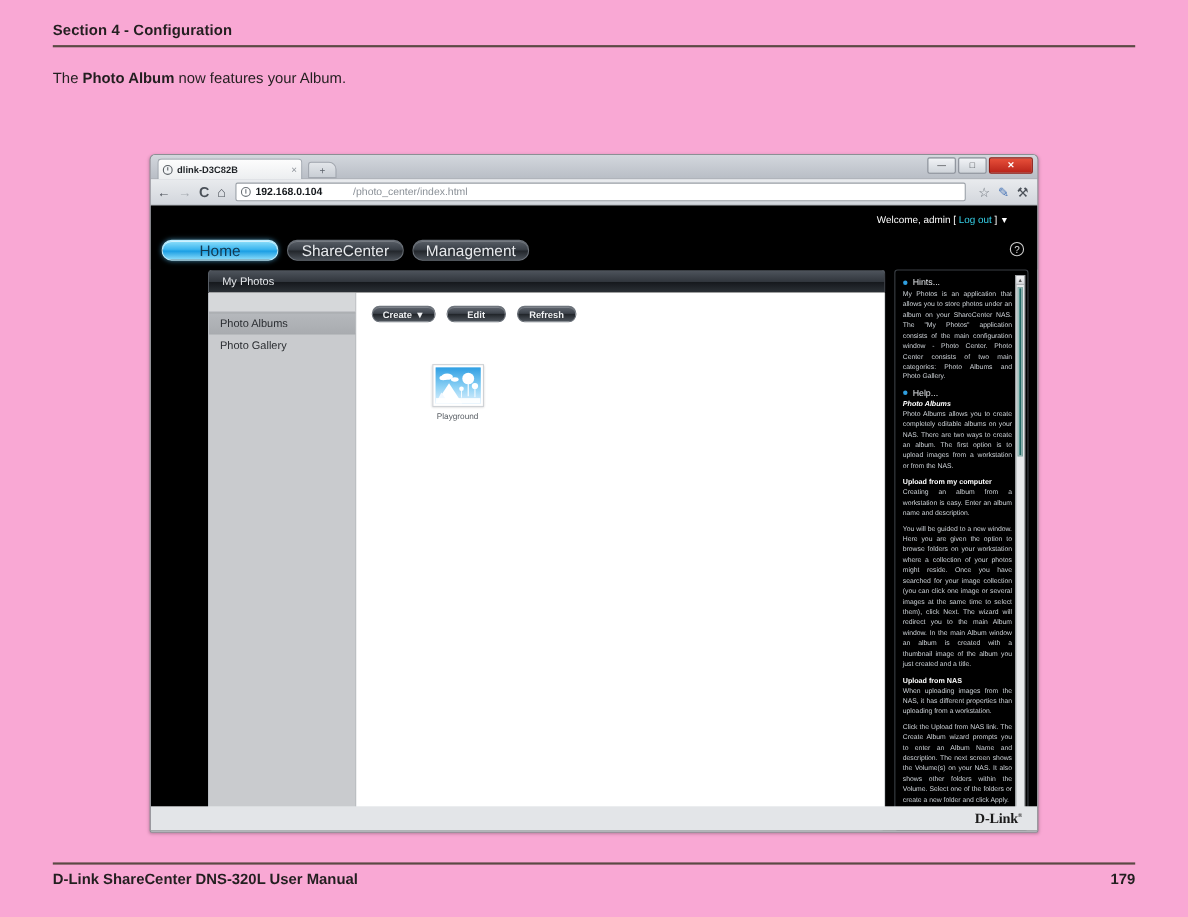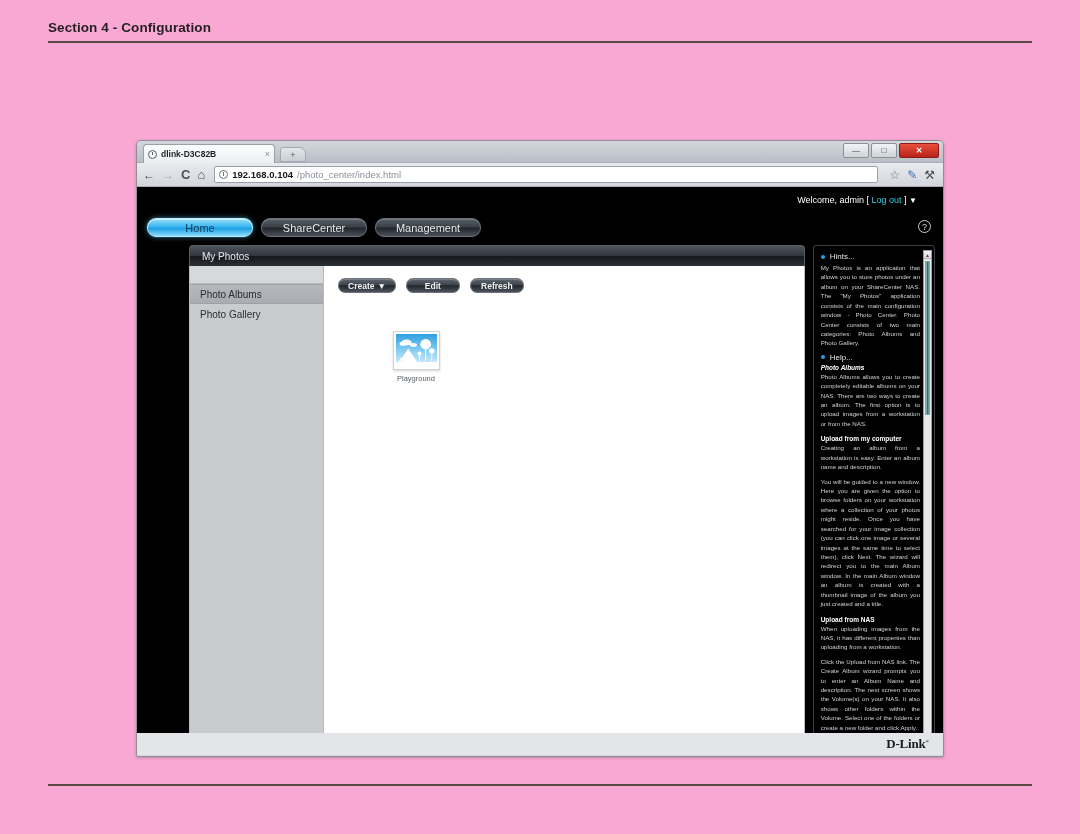--- a/index.html
+++ b/index.html
@@ -119,21 +119,21 @@
   }
   .omnibox .pageicon {
     width: 9px; height: 9px; border-radius: 50%;
     border: 1.2px solid #6c7278; flex: none; position: relative;
   }
   .omnibox .pageicon::after {
     content: ""; position: absolute; left: 2.8px; top: 1.2px;
     width: 1.2px; height: 3.6px; background: #6c7278;
   }
   .url-host { color: #14181c; font-weight: bold; }
-  .url-path { color: #8a9097; }
+  .url-path { color: #8a9097; margin-left: 24px; }
   .chrome-tools { display: flex; align-items: center; gap: 7px; padding-right: 2px; }
   .tool-star { font-size: 12px; color: #6d747c; }
   .tool-pencil { font-size: 12px; color: #3f6fb5; }
   .tool-wrench { font-size: 12px; color: #4a5058; }
 
   
   .app {
     position: relative;
     height: calc(100% - 47px);
     background: #000;
@@ -162,21 +162,21 @@
     position: absolute; right: 12px; top: 33px;
     width: 13px; height: 13px; border-radius: 50%;
     border: 1px solid #cfcfcf; color: #dcdcdc;
     font-size: 9px; display: flex; align-items: center; justify-content: center;
   }
 
   .navtabs { position: absolute; left: 10px; top: 31px; display: flex; gap: 8px; }
   .navtab {
     width: 106px; height: 19px; border-radius: 9px;
     display: flex; align-items: center; justify-content: center;
-    font-size: 11px; color: #e7e9ec;
+    font-size: 14px; color: #e7e9ec;
     background: linear-gradient(#585e66 0%, #3a4048 45%, #23272c 55%, #4a5058 100%);
     border: 1px solid #6a7078;
     box-shadow: inset 0 1px 0 rgba(255,255,255,.18);
   }
   .navtab.active {
     color: #123a52;
     background: linear-gradient(#8fe0fb 0%, #3cb6ef 45%, #1c9fe4 55%, #8adcfa 100%);
     border: 1px solid #b9ecff;
     box-shadow: 0 0 5px rgba(90,200,255,.65), inset 0 1px 0 rgba(255,255,255,.6);
   }
@@ -302,20 +302,23 @@
 </head>
 <body>
 
 <div class="page">
 
   <div class="doc-header">
     <div class="doc-header-title">Section 4 - Configuration</div>
     <div class="doc-header-rule"></div>
   </div>
 
+  <div class="doc-intro">
+    <span>The </span><b>Photo Album</b><span> now features your Album.</span>
+  </div>
 
   <div class="browser">
 
     <div class="chrome-topstrip">
       <div class="tab">
         <span class="tab-fav"></span>
         <span class="tab-title">dlink-D3C82B</span>
         <span class="tab-close">×</span>
       </div>
       <div class="tab-new">+</div>
@@ -456,14 +459,18 @@
       </div>
 
       <div class="app-footer">
         <span class="dlink-logo"><span>D-Link</span><sup>®</sup></span>
       </div>
 
     </div>
   </div>
 
   <div class="doc-footer-rule"></div>
+  <div class="doc-footer">
+    <span>D-Link ShareCenter DNS-320L User Manual</span>
+    <span>179</span>
+  </div>
 
 </div>
 
 </body></html>

